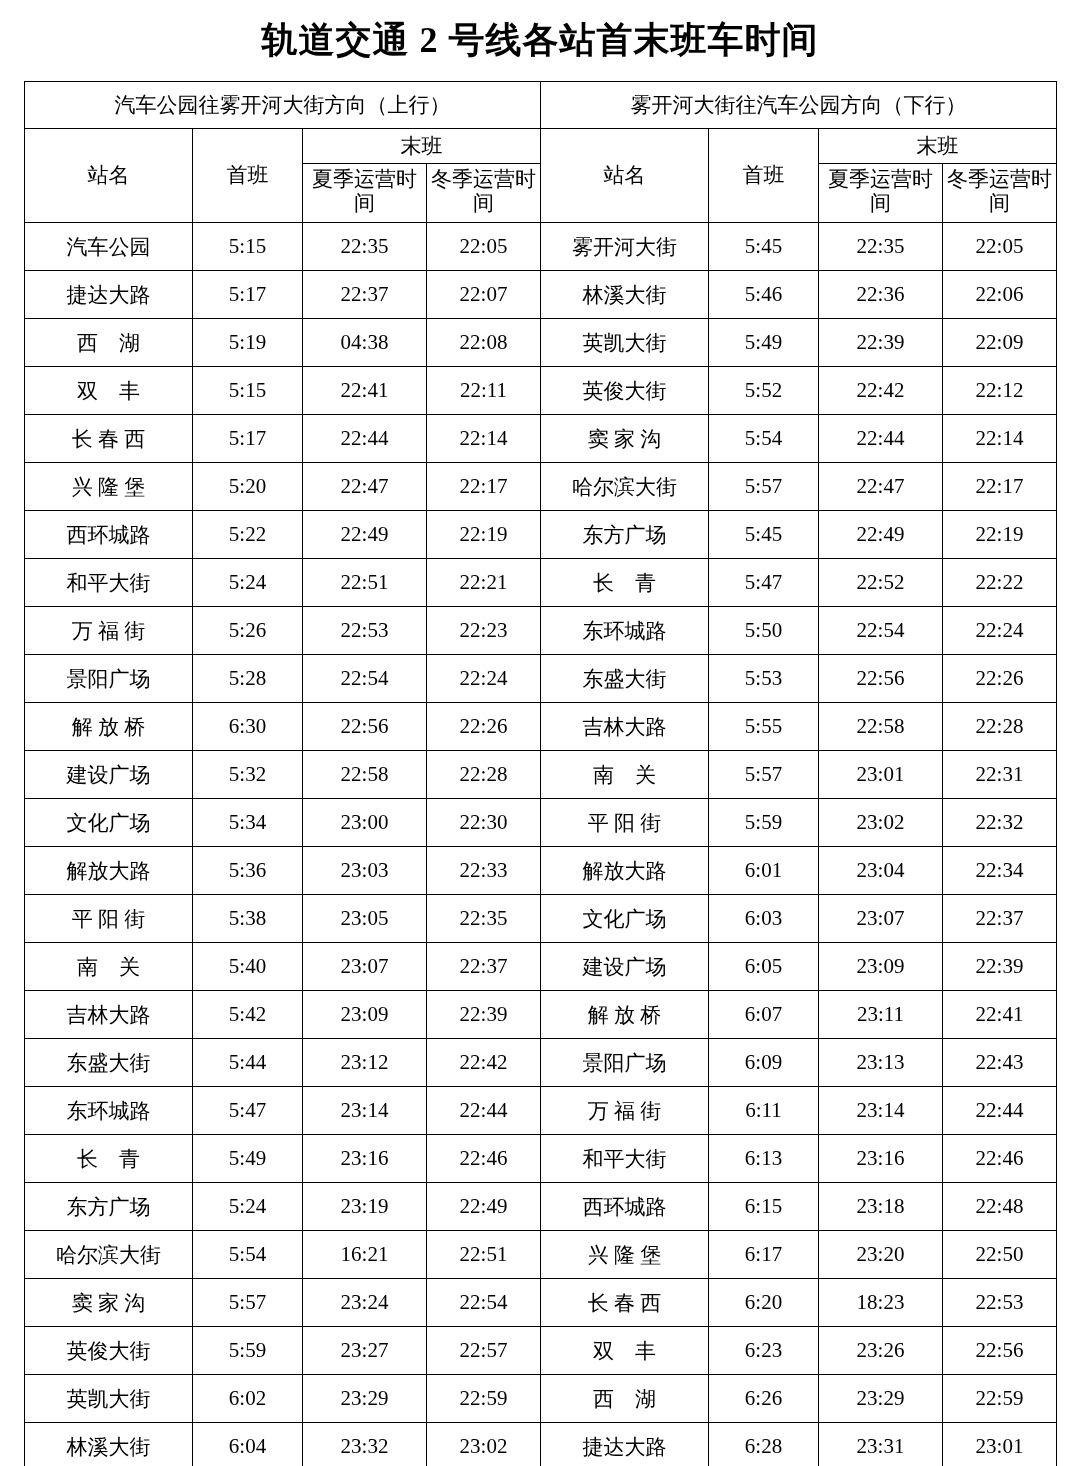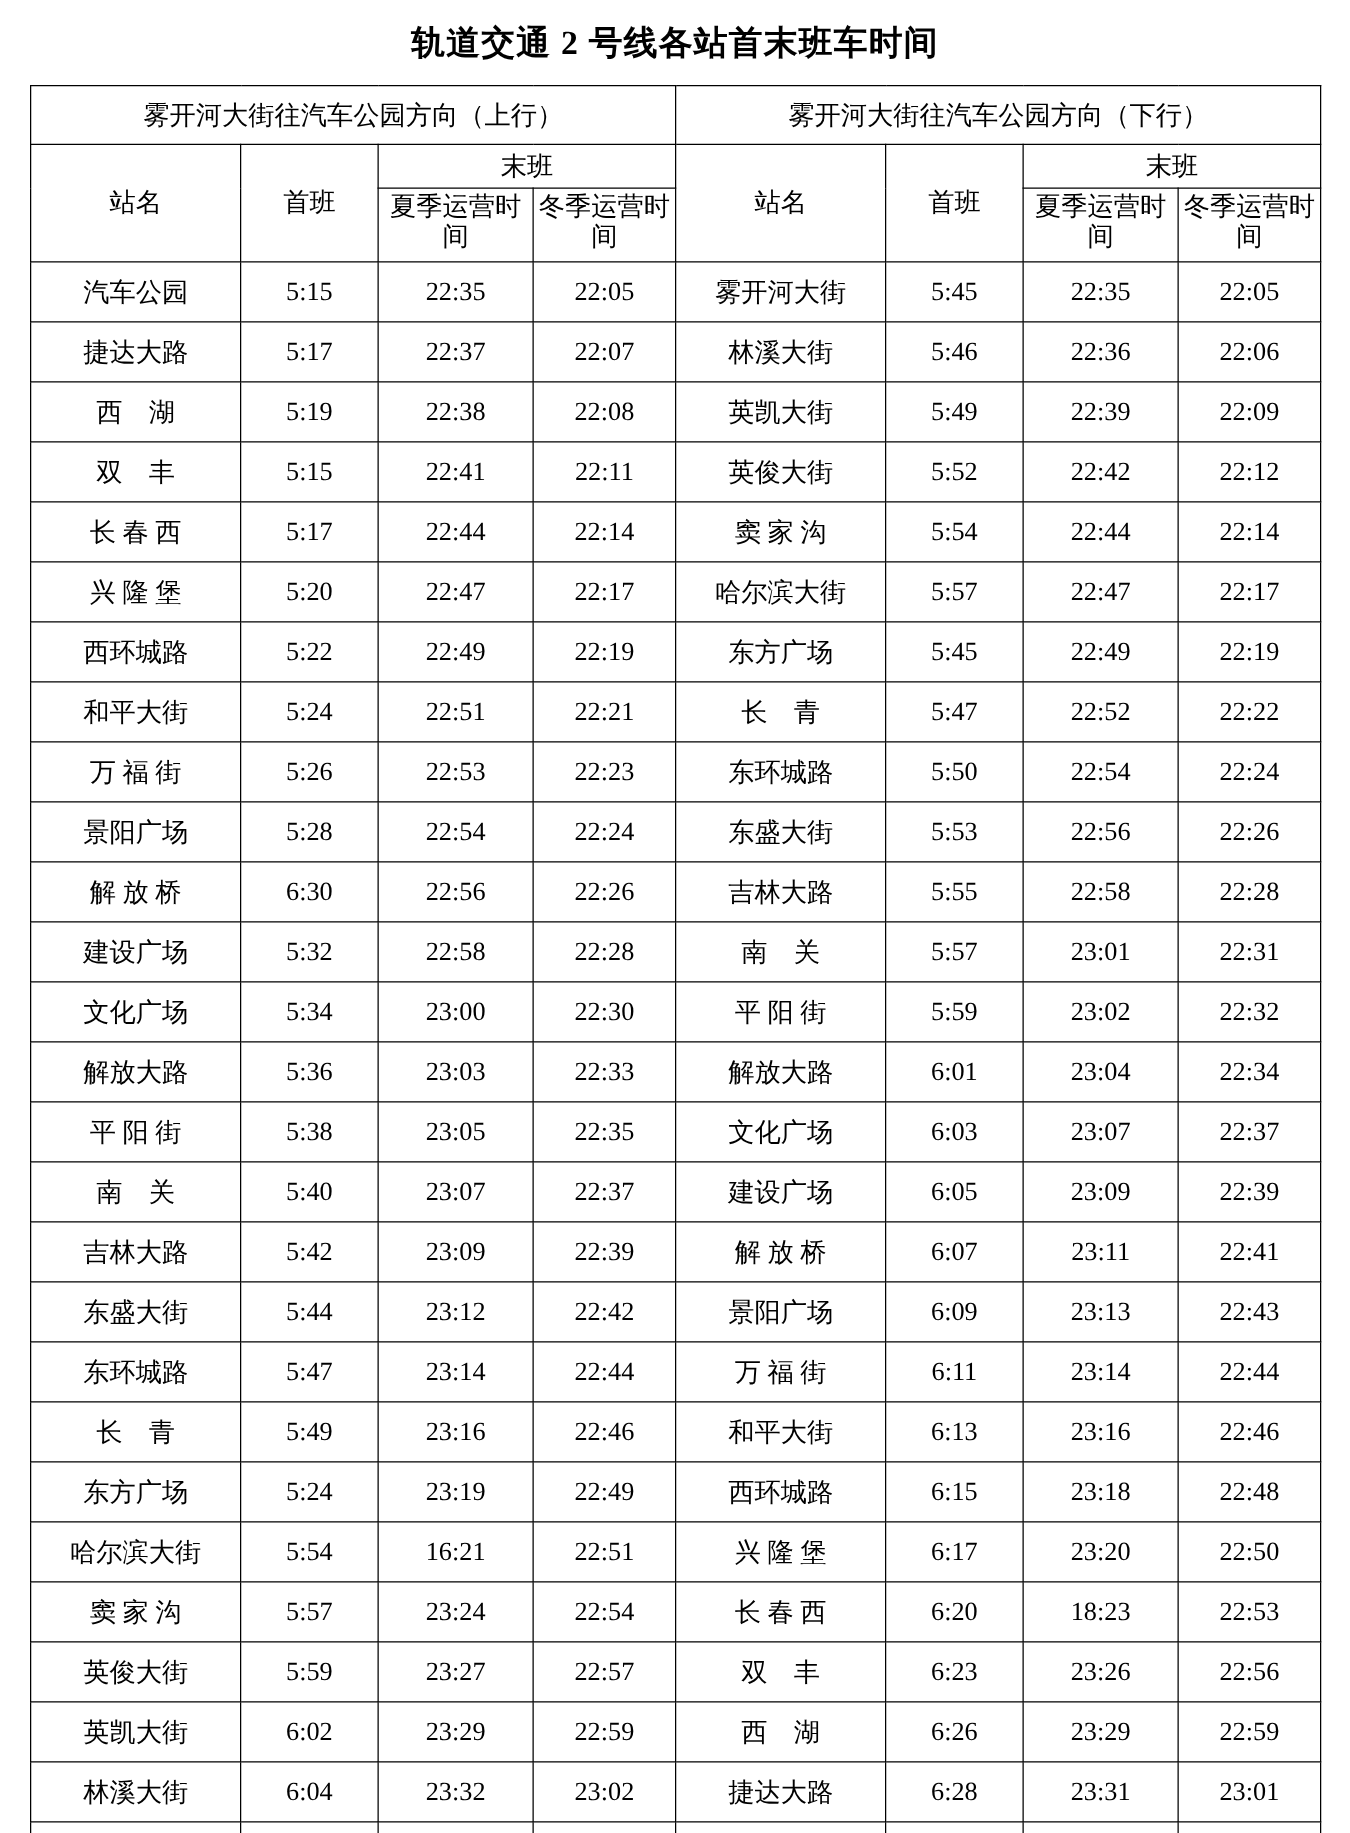--- a/index.html
+++ b/index.html
@@ -13,21 +13,21 @@
     font-family: "Liberation Serif", "DejaVu Serif", serif;
     color: #000000;
   }
   .page {
     width: 1080px;
     box-sizing: border-box;
     padding: 10px 24px 14px 24px;
   }
   .doc-title {
     text-align: center;
-    font-size: 27px;
+    font-size: 36px;
     font-weight: bold;
     letter-spacing: 1px;
     margin: 6px 0 16px 0;
   }
   table.timetable {
     border-collapse: collapse;
     width: 1032px;
     table-layout: fixed;
   }
   table.timetable td,
@@ -89,21 +89,21 @@
         <col class="c-first">
         <col class="c-summer">
         <col class="c-winter">
       <col class="c-station">
         <col class="c-first">
         <col class="c-summer">
         <col class="c-winter">
     </colgroup>
     <tbody>
       <tr class="dir-head">
-        <td colspan="4">雾开河大街往汽车公园方向（上行）</td>
+        <td colspan="4">汽车公园往雾开河大街方向（上行）</td>
         <td colspan="4">雾开河大街往汽车公园方向（下行）</td>
       </tr>
       <tr class="hdr-row1">
         <td class="hdr-station" rowspan="2">站名</td>
         <td class="hdr-first" rowspan="2">首班</td>
         <td class="hdr-last" colspan="2">末班</td>
         <td class="hdr-station" rowspan="2">站名</td>
         <td class="hdr-first" rowspan="2">首班</td>
         <td class="hdr-last" colspan="2">末班</td>
       </tr>
@@ -130,21 +130,21 @@
         <td class="time-cell">22:37</td>
         <td class="time-cell">22:07</td>
         <td class="station-name">林溪大街</td>
         <td class="time-cell">5:46</td>
         <td class="time-cell">22:36</td>
         <td class="time-cell">22:06</td>
       </tr>
       <tr class="data-row">
         <td class="station-name">西　湖</td>
         <td class="time-cell">5:19</td>
-        <td class="time-cell">22:38</td>
+        <td class="time-cell">04:38</td>
         <td class="time-cell">22:08</td>
         <td class="station-name">英凯大街</td>
         <td class="time-cell">5:49</td>
         <td class="time-cell">22:39</td>
         <td class="time-cell">22:09</td>
       </tr>
       <tr class="data-row">
         <td class="station-name">双　丰</td>
         <td class="time-cell">5:15</td>
         <td class="time-cell">22:41</td>

